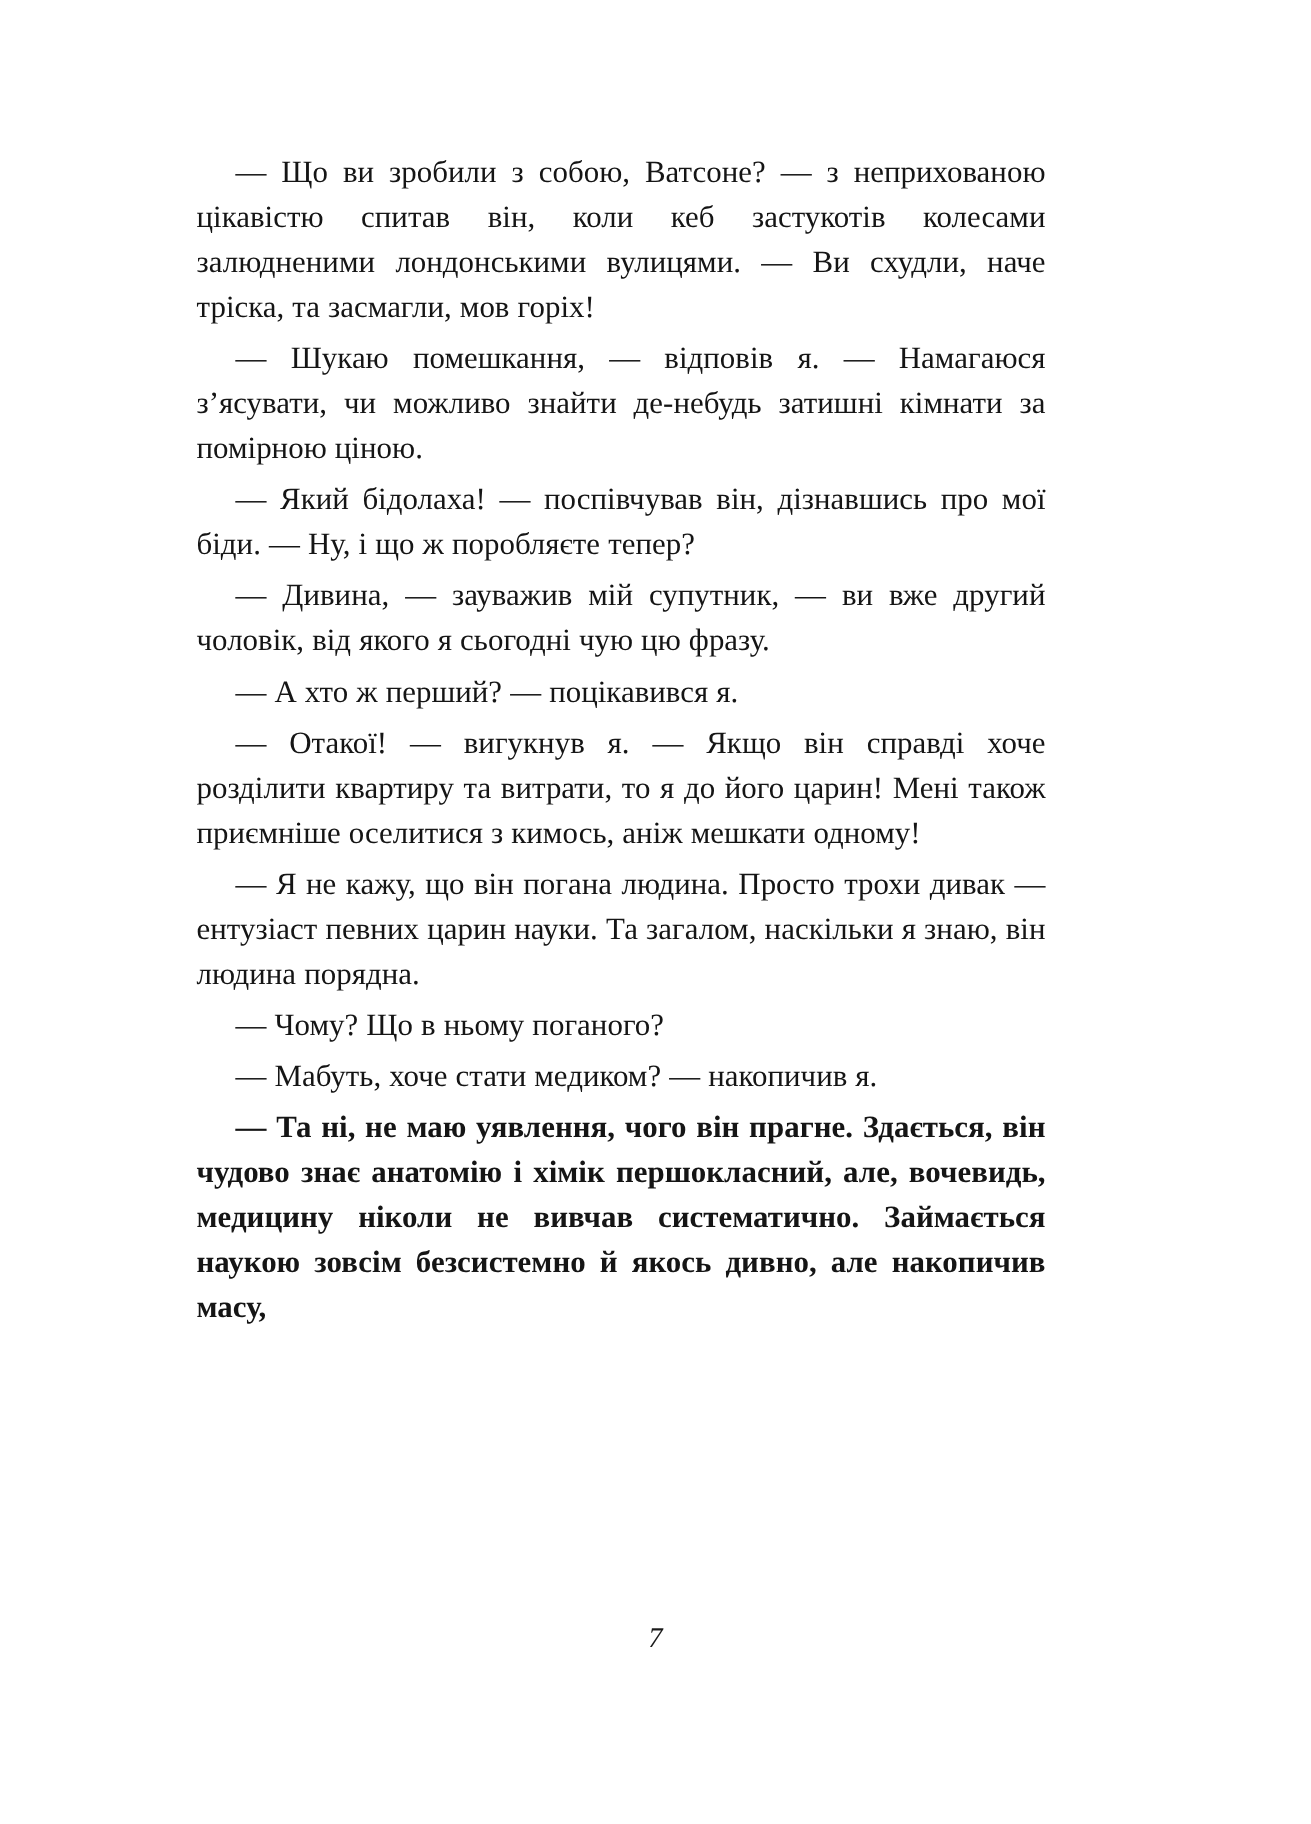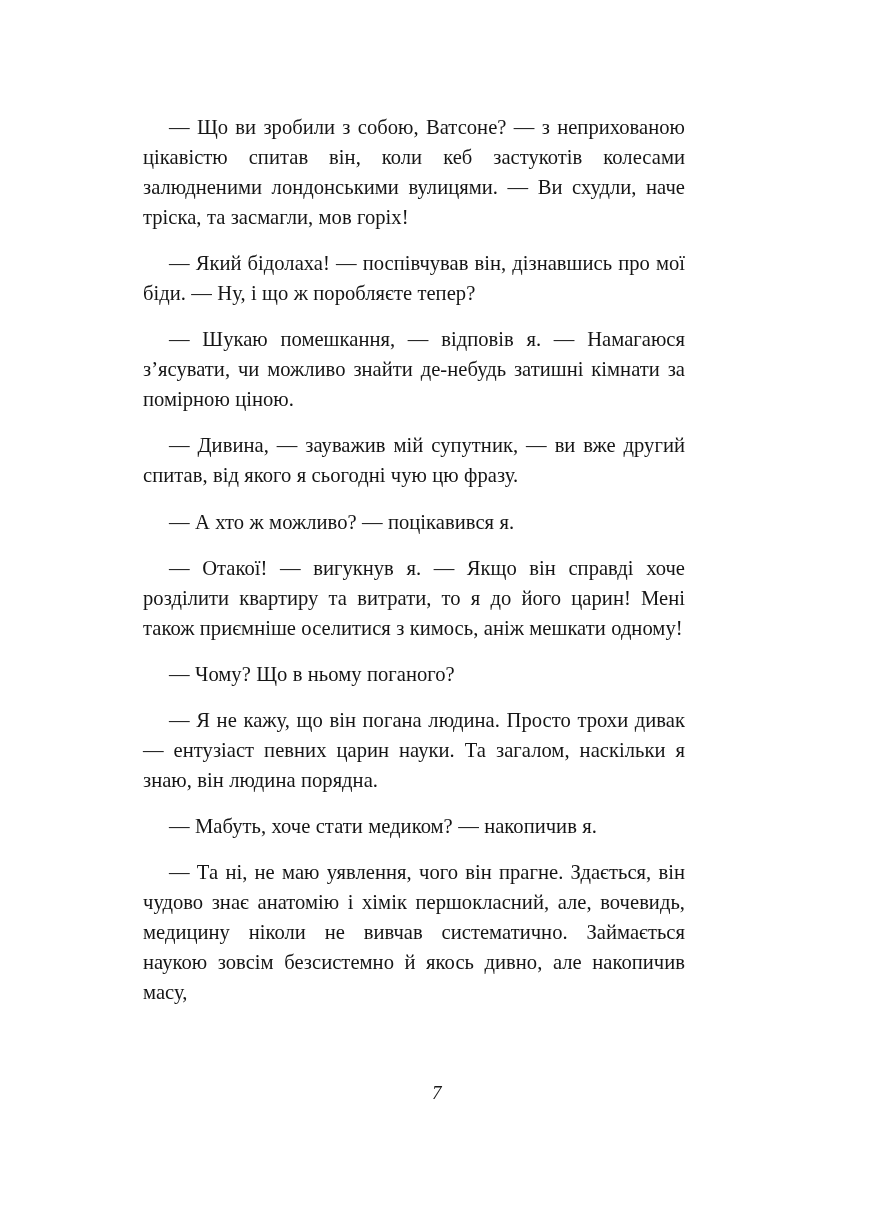--- a/index.html
+++ b/index.html
@@ -26,34 +26,35 @@
   }
 
   .text-block {
     position: absolute;
     left: 127px;
     top: 96px;
     width: 574px;
   }
 
   .para {
-    margin: 16px;
+    margin: 4px;
     text-align: justify;
     text-indent: 26px;
     font-size: 20.6px;
     line-height: 30.05px;
     letter-spacing: 0.02px;
     word-spacing: 0.2px;
     hyphens: manual;
     -webkit-hyphens: manual;
   }
 
   
   .para.continues {
     text-align-last: justify;
+    font-weight: bold;
   }
 
   .folio {
     position: absolute;
     left: 0;
     top: 1082px;
     width: 874px;
     text-align: center;
     font-size: 19px;
     font-style: italic;
@@ -61,26 +62,26 @@
     letter-spacing: 0.3px;
   }
 </style>
 </head>
 <body>
 
 <div class="page">
 
   <div class="text-block">
     <p class="para">— Що ви зробили з собою, Ватсоне? — з неприхованою цікавістю спитав він, коли кеб застукотів колесами залюдненими лондонськими вулицями. — Ви схудли, наче тріска, та засмагли, мов горіх!</p>
+    <p class="para">— Шукаю помешкання, — відповів я. — Намагаюся з’ясувати, чи можливо знайти де-небудь затишні кімнати за помірною ціною.</p>
     <p class="para">— Який бідолаха! — поспівчував він, дізнавшись про мої біди. — Ну, і що ж пороб­ляєте тепер?</p>
-    <p class="para">— Шукаю помешкання, — відповів я. — Намагаюся з’ясувати, чи можливо знайти де-небудь затишні кімнати за помірною ціною.</p>
-    <p class="para">— Дивина, — зауважив мій супутник, — ви вже другий спитав, від якого я сьогодні чую цю фразу.</p>
-    <p class="para">— А хто ж можливо? — поцікавився я.</p>
+    <p class="para">— Дивина, — зауважив мій супутник, — ви вже другий чоловік, від якого я сьогодні чую цю фразу.</p>
+    <p class="para">— А хто ж перший? — поцікавився я.</p>
     <p class="para">— Отакої! — вигукнув я. — Якщо він справді хоче розділити квартиру та витрати, то я до його царин! Мені також приємніше оселитися з кимось, аніж мешкати одному!</p>
+    <p class="para">— Я не кажу, що він погана людина. Просто трохи дивак — ентузіаст певних царин науки. Та загалом, наскільки я знаю, він людина порядна.</p>
     <p class="para">— Чому? Що в ньому поганого?</p>
-    <p class="para">— Я не кажу, що він погана людина. Просто трохи дивак — ентузіаст певних царин науки. Та загалом, наскільки я знаю, він людина порядна.</p>
     <p class="para">— Мабуть, хоче стати медиком? — накопичив я.</p>
     <p class="para continues">— Та ні, не маю уявлення, чого він прагне. Здається, він чудово знає анатомію і хімік першокласний, але, вочевидь, медицину ніколи не вивчав систематично. Займається наукою зовсім безсистемно й якось дивно, але накопичив масу,</p>
   </div>
 
   <div class="folio">7</div>
 
 </div>
 
 </body></html>

